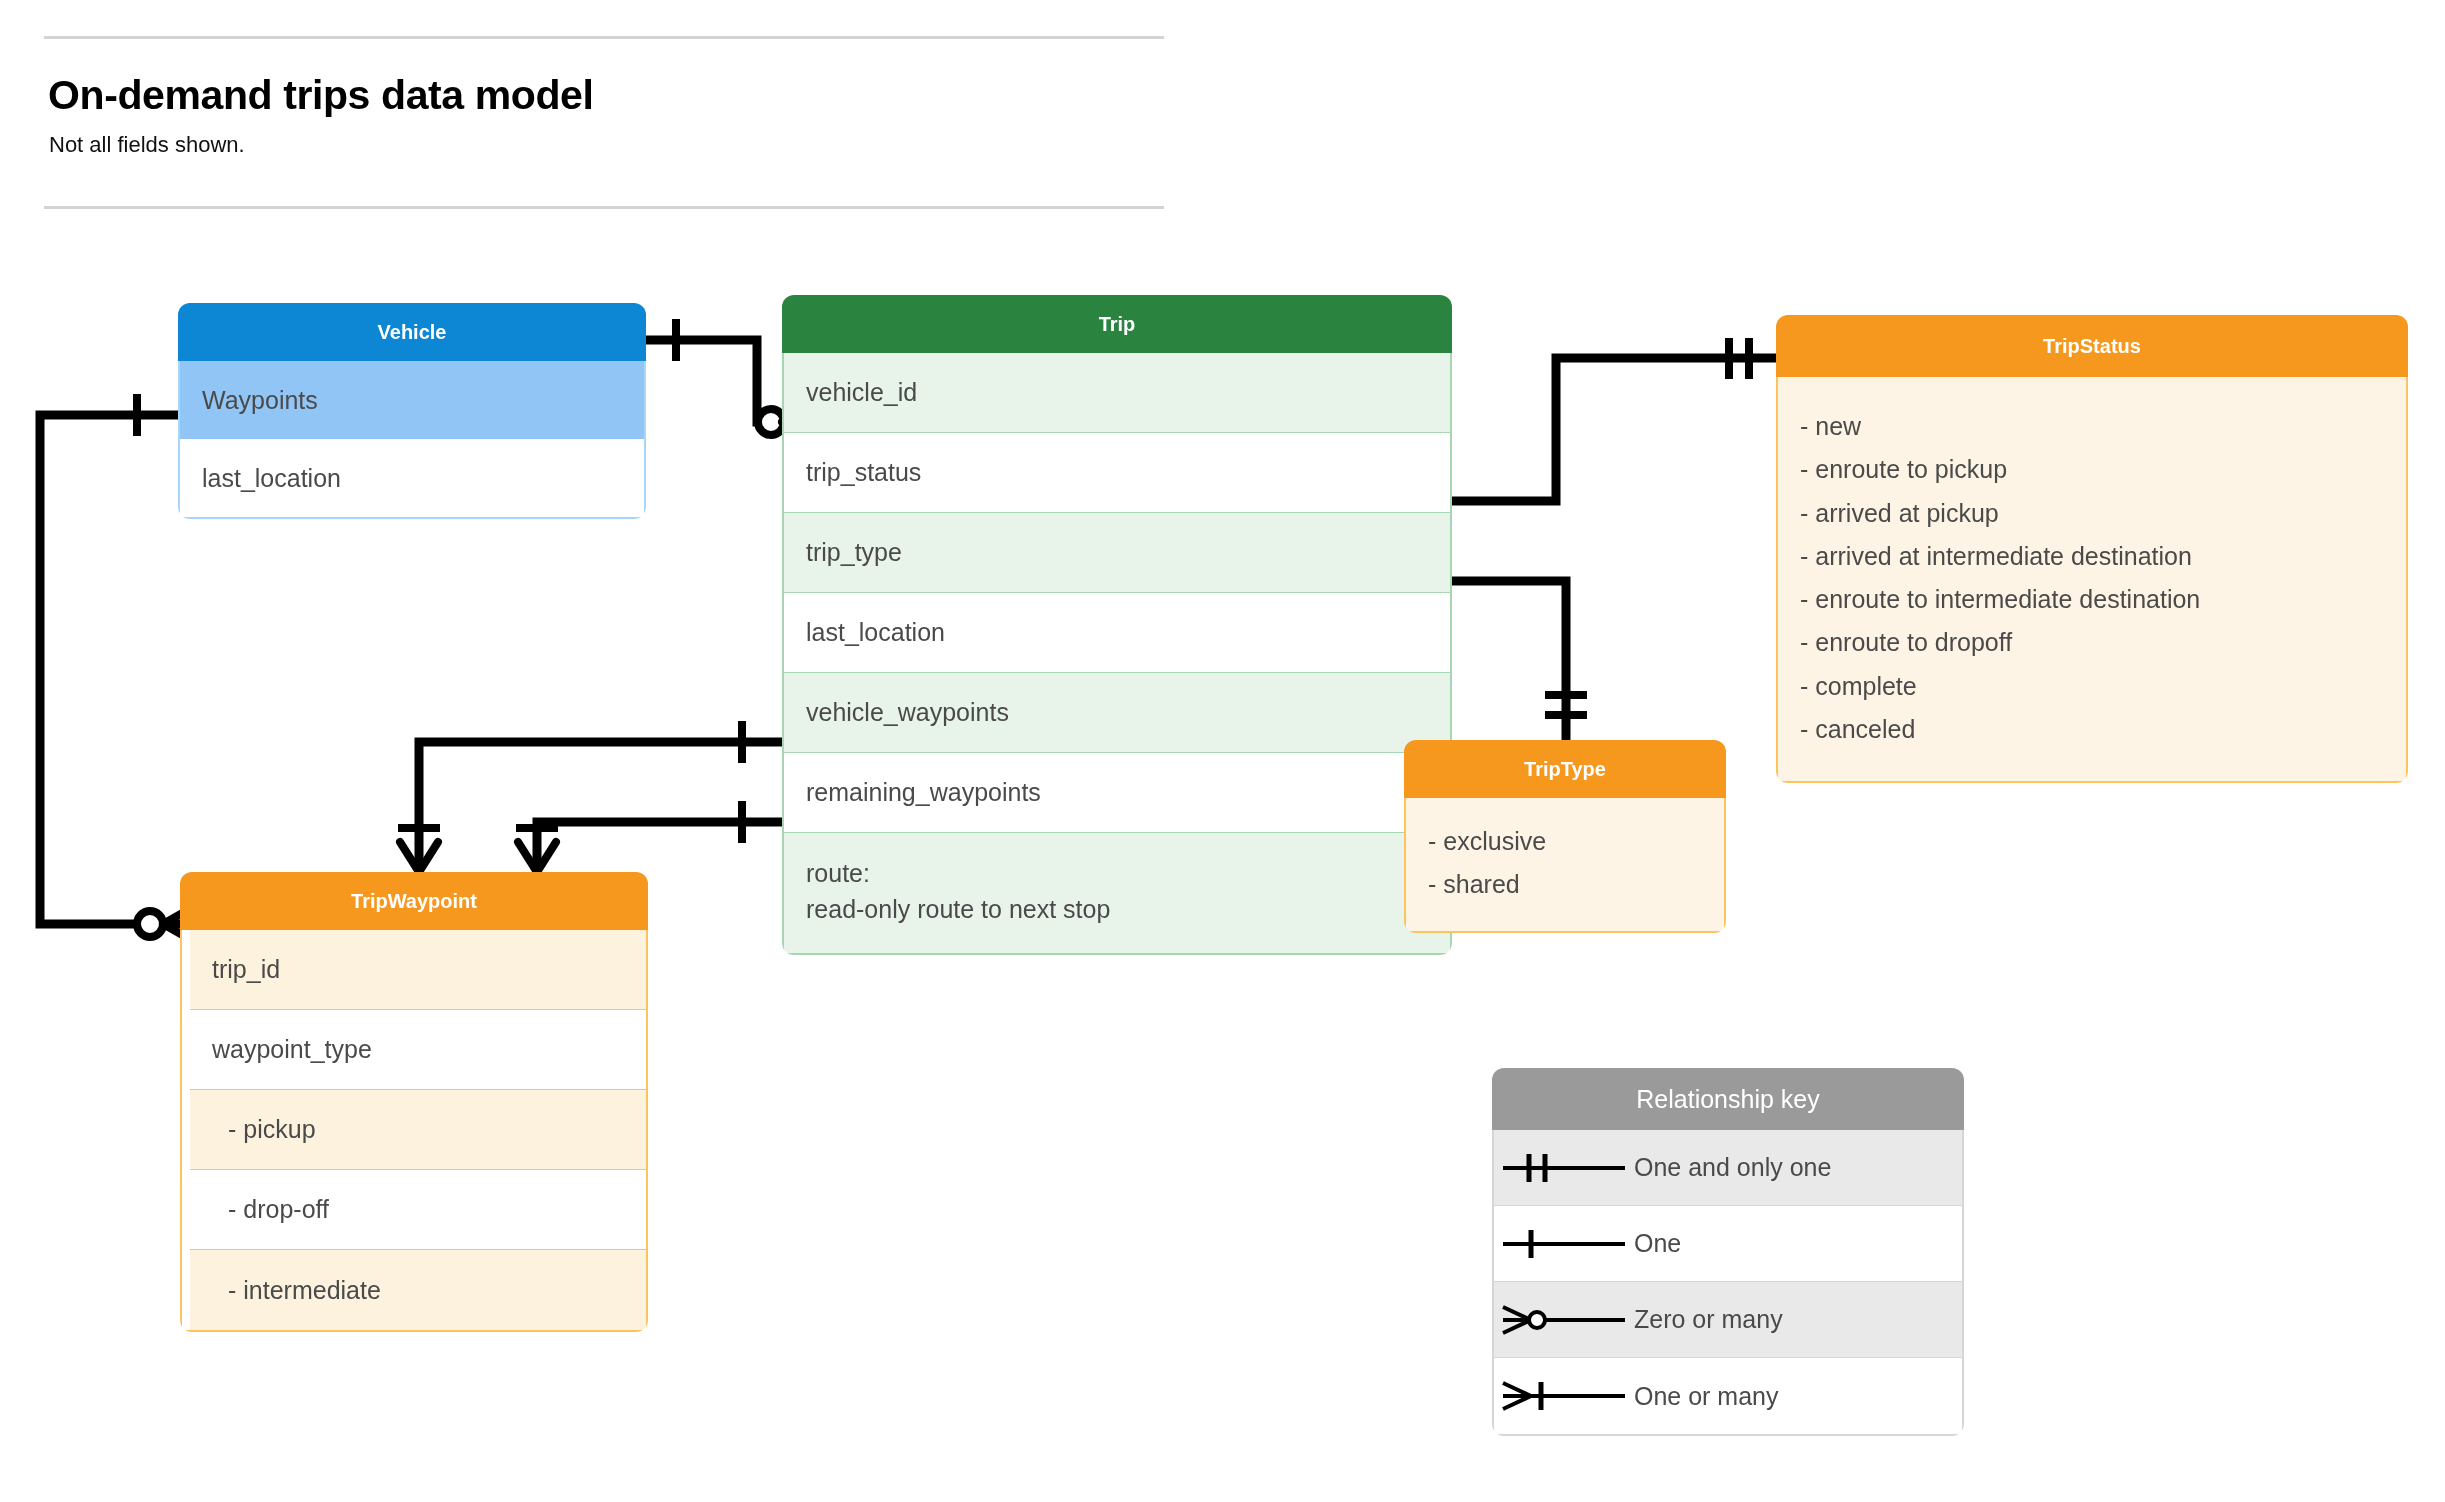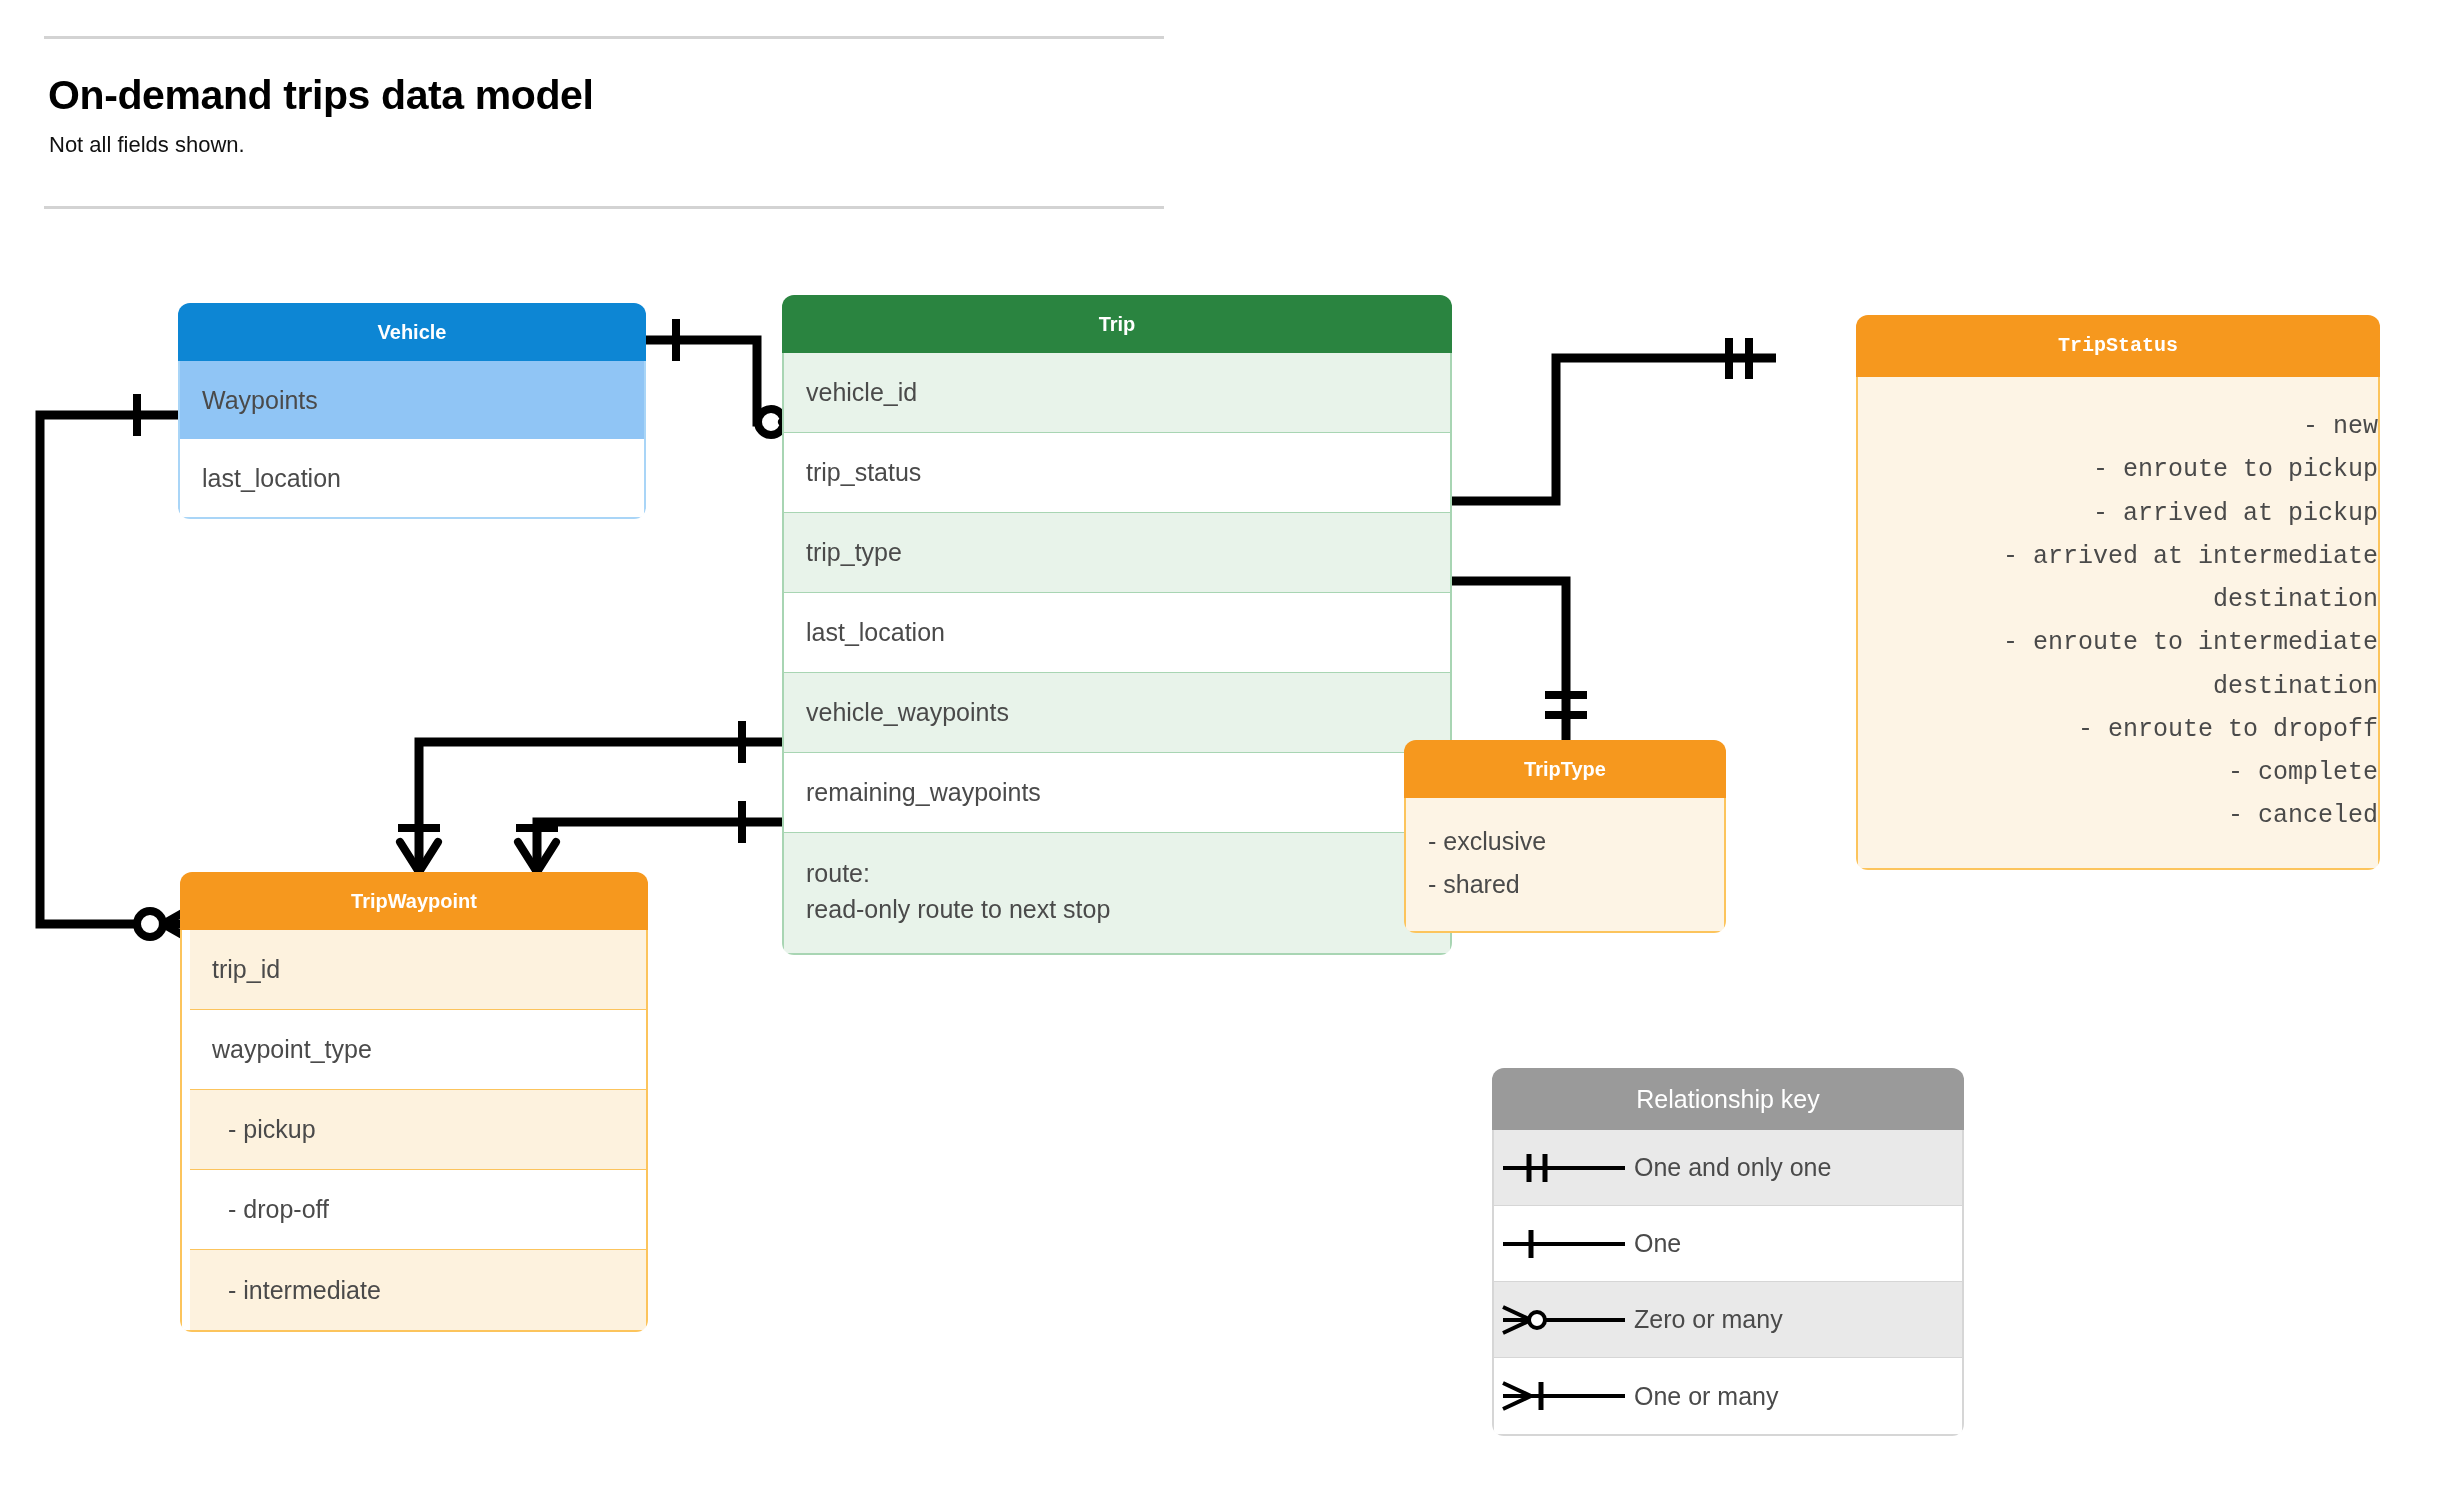--- a/index.html
+++ b/index.html
@@ -113,27 +113,27 @@
   
   #ent-triptype { left: 1404px; top: 740px; width: 322px; }
   #ent-triptype .entity-head { background: #f6981e; height: 58px; line-height: 58px; }
   #ent-triptype .entity-body {
     border-color: #fcc45c; background: #fdf4e5;
     padding: 22px 0 26px 0;
   }
   #ent-triptype .enum-line { font-size: 25px; color: #4a4a4a; padding-left: 22px; line-height: 1.7; }
 
   
-  #ent-tripstatus { left: 1856px; top: 315px; width: 524px; font-family: Liberation Mono, monospace; }
+  #ent-tripstatus { left: 1776px; top: 315px; width: 632px; }
   #ent-tripstatus .entity-head { background: #f6981e; height: 62px; line-height: 62px; }
   #ent-tripstatus .entity-body {
     border-color: #fcc45c; background: #fdf4e5;
     padding: 28px 0 30px 0;
   }
-  #ent-tripstatus .enum-line { font-size: 25px; color: #4a4a4a; padding-left: 22px; line-height: 1.73; text-align: right; }
+  #ent-tripstatus .enum-line { font-size: 25px; color: #4a4a4a; padding-left: 22px; line-height: 1.73; }
 
   
   #legend {
     position: absolute;
     left: 1492px; top: 1068px; width: 472px;
     border-radius: 12px;
     overflow: hidden;
     box-sizing: border-box;
   }
   #legend .legend-head {

